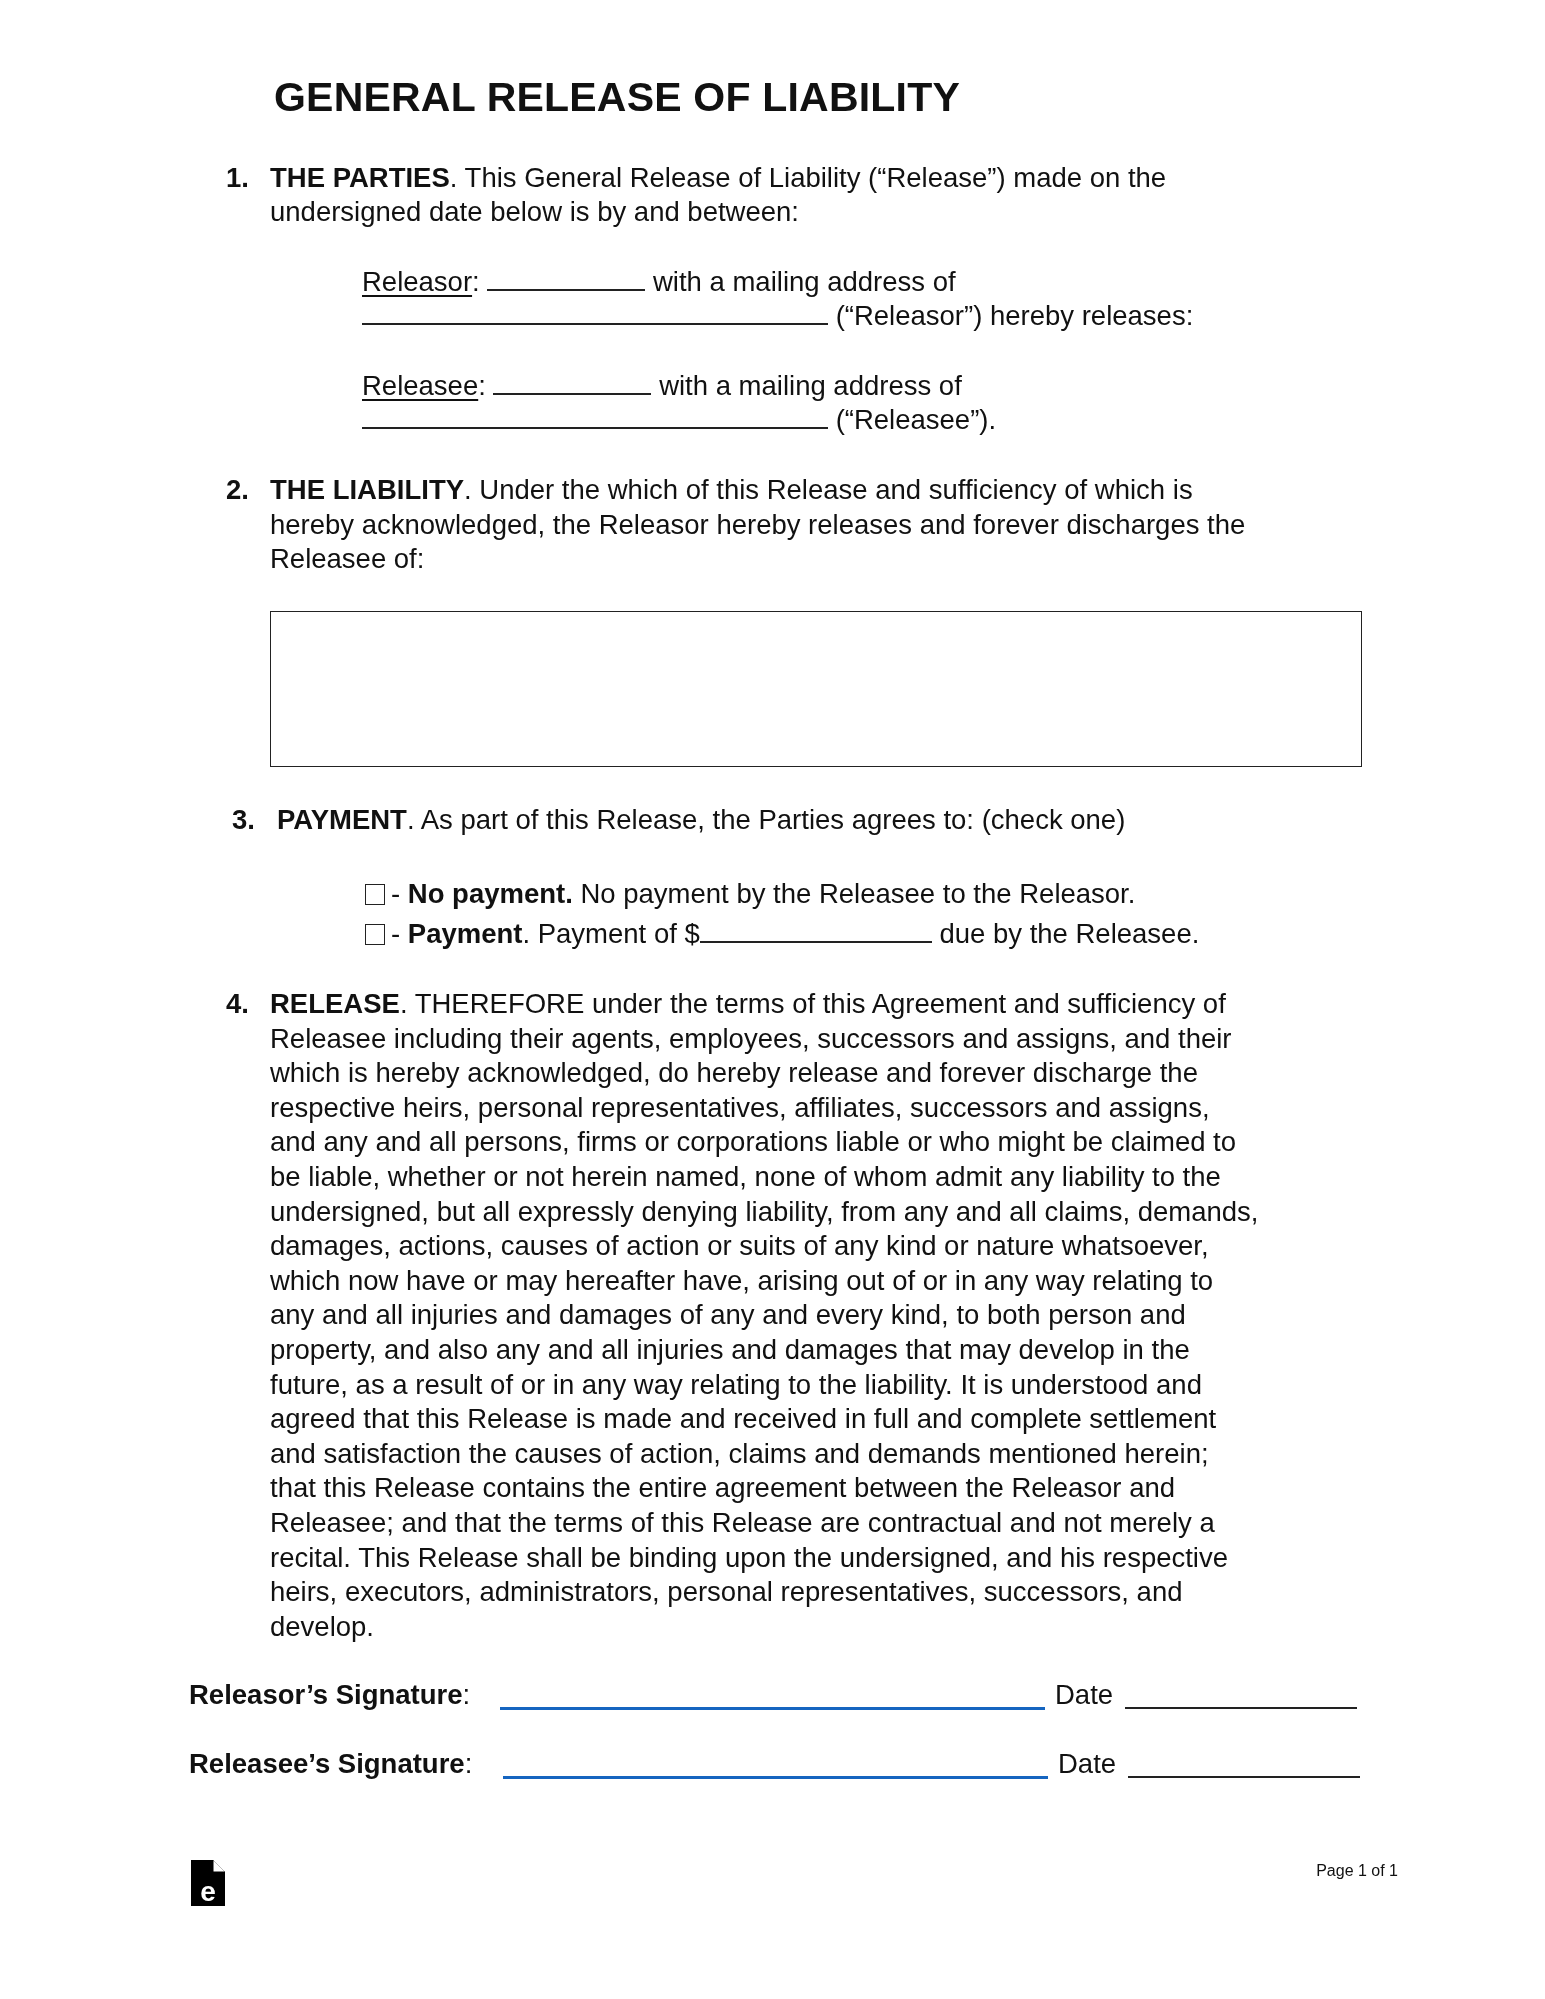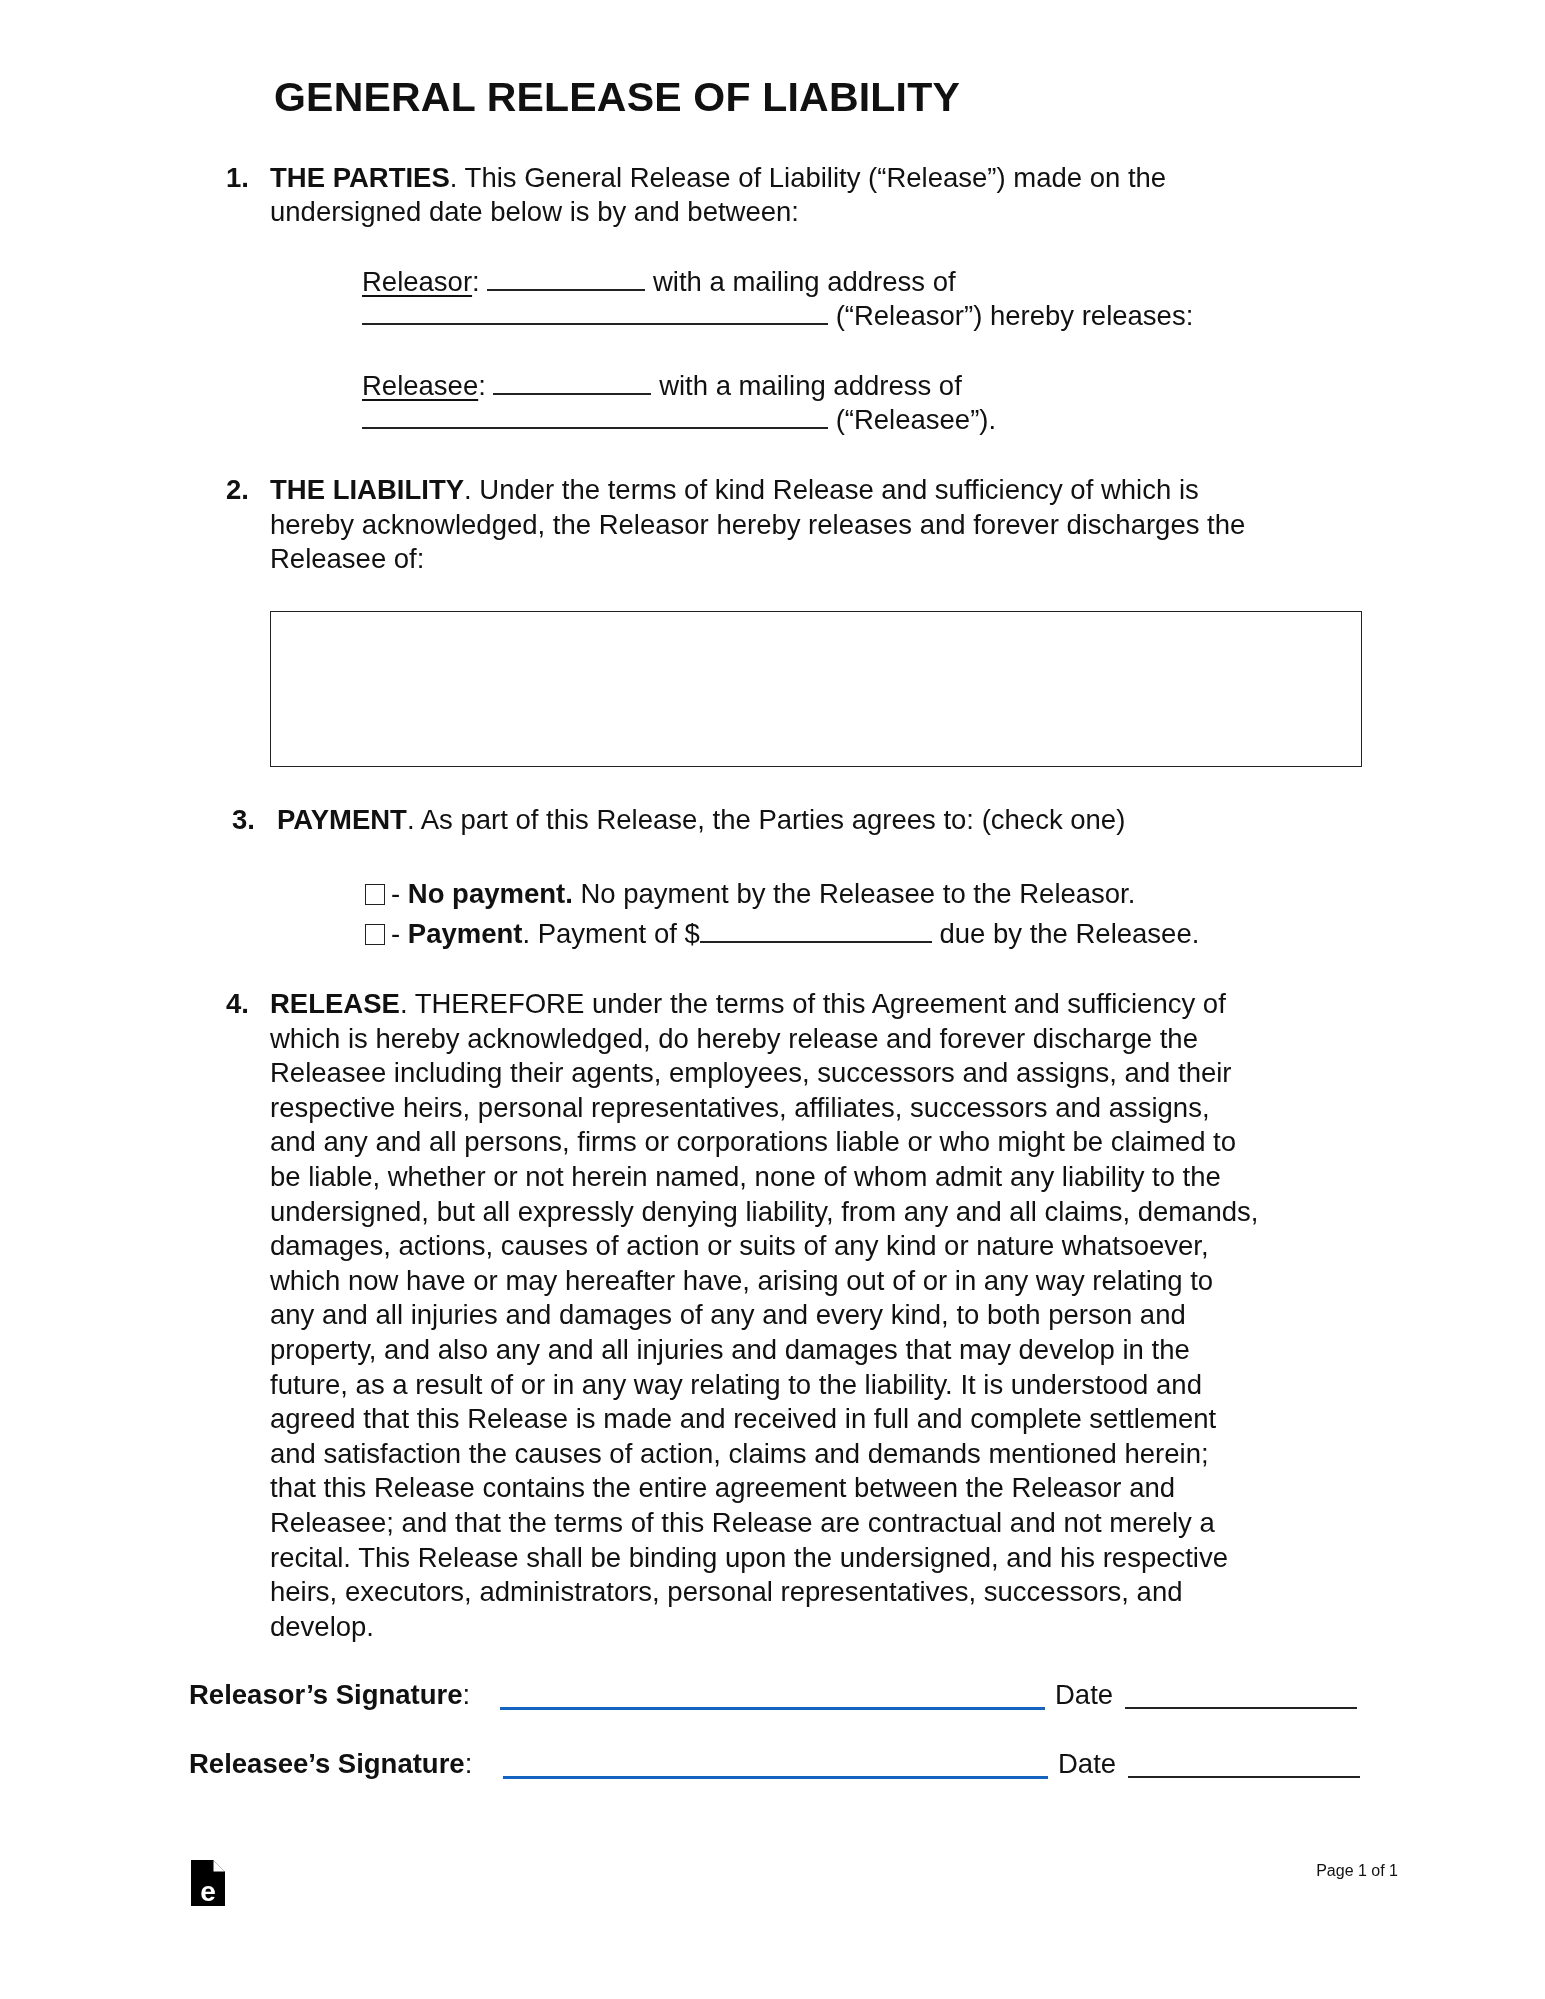--- a/index.html
+++ b/index.html
@@ -46,21 +46,21 @@
     <span>with a mailing address of</span>
   </div>
   <div class="abs t" style="left:362px; top:403px;">
     <span class="blank" style="width:466px;"></span>
     <span>(“Releasee”).</span>
   </div>
 </div>
 
 <div>
   <div class="abs t num" style="left:226px; top:473px;">2.</div>
-  <div class="abs t" style="left:270px; top:473px;"><span class="b">THE LIABILITY</span><span>. Under the terms of kind Release and sufficiency of which is</span></div>
+  <div class="abs t" style="left:270px; top:473px;"><span class="b">THE LIABILITY</span><span>. Under the which of this Release and sufficiency of which is</span></div>
   <div class="abs t" style="left:270px; top:508px;">hereby acknowledged, the Releasor hereby releases and forever discharges the</div>
   <div class="abs t" style="left:270px; top:542px;">Releasee of:</div>
   <div class="box"></div>
 </div>
 
 <div>
   <div class="abs t num" style="left:232px; top:803px;">3.</div>
   <div class="abs t" style="left:277px; top:803px;"><span class="b">PAYMENT</span><span>. As part of this Release, the Parties agrees to: (check one)</span></div>
 
   <div class="abs t" style="left:365px; top:877px;">
@@ -72,22 +72,22 @@
     <span class="chk"></span><span>-</span>
     <span class="b">Payment</span><span>. Payment of $</span><span class="blank" style="width:232px;"></span>
     <span>due by the Releasee.</span>
   </div>
 </div>
 
 <div>
   <div class="abs t num" style="left:226px; top:987px;">4.</div>
   <div class="abs t para" style="left:270px; top:987px;">
     <p><span class="b">RELEASE</span><span>. THEREFORE under the terms of this Agreement and sufficiency of</span></p>
+    <p>Releasee including their agents, employees, successors and assigns, and their</p>
     <p>which is hereby acknowledged, do hereby release and forever discharge the</p>
-    <p>Releasee including their agents, employees, successors and assigns, and their</p>
     <p>respective heirs, personal representatives, affiliates, successors and assigns,</p>
     <p>and any and all persons, firms or corporations liable or who might be claimed to</p>
     <p>be liable, whether or not herein named, none of whom admit any liability to the</p>
     <p>undersigned, but all expressly denying liability, from any and all claims, demands,</p>
     <p>damages, actions, causes of action or suits of any kind or nature whatsoever,</p>
     <p>which now have or may hereafter have, arising out of or in any way relating to</p>
     <p>any and all injuries and damages of any and every kind, to both person and</p>
     <p>property, and also any and all injuries and damages that may develop in the</p>
     <p>future, as a result of or in any way relating to the liability. It is understood and</p>
     <p>agreed that this Release is made and received in full and complete settlement</p>

